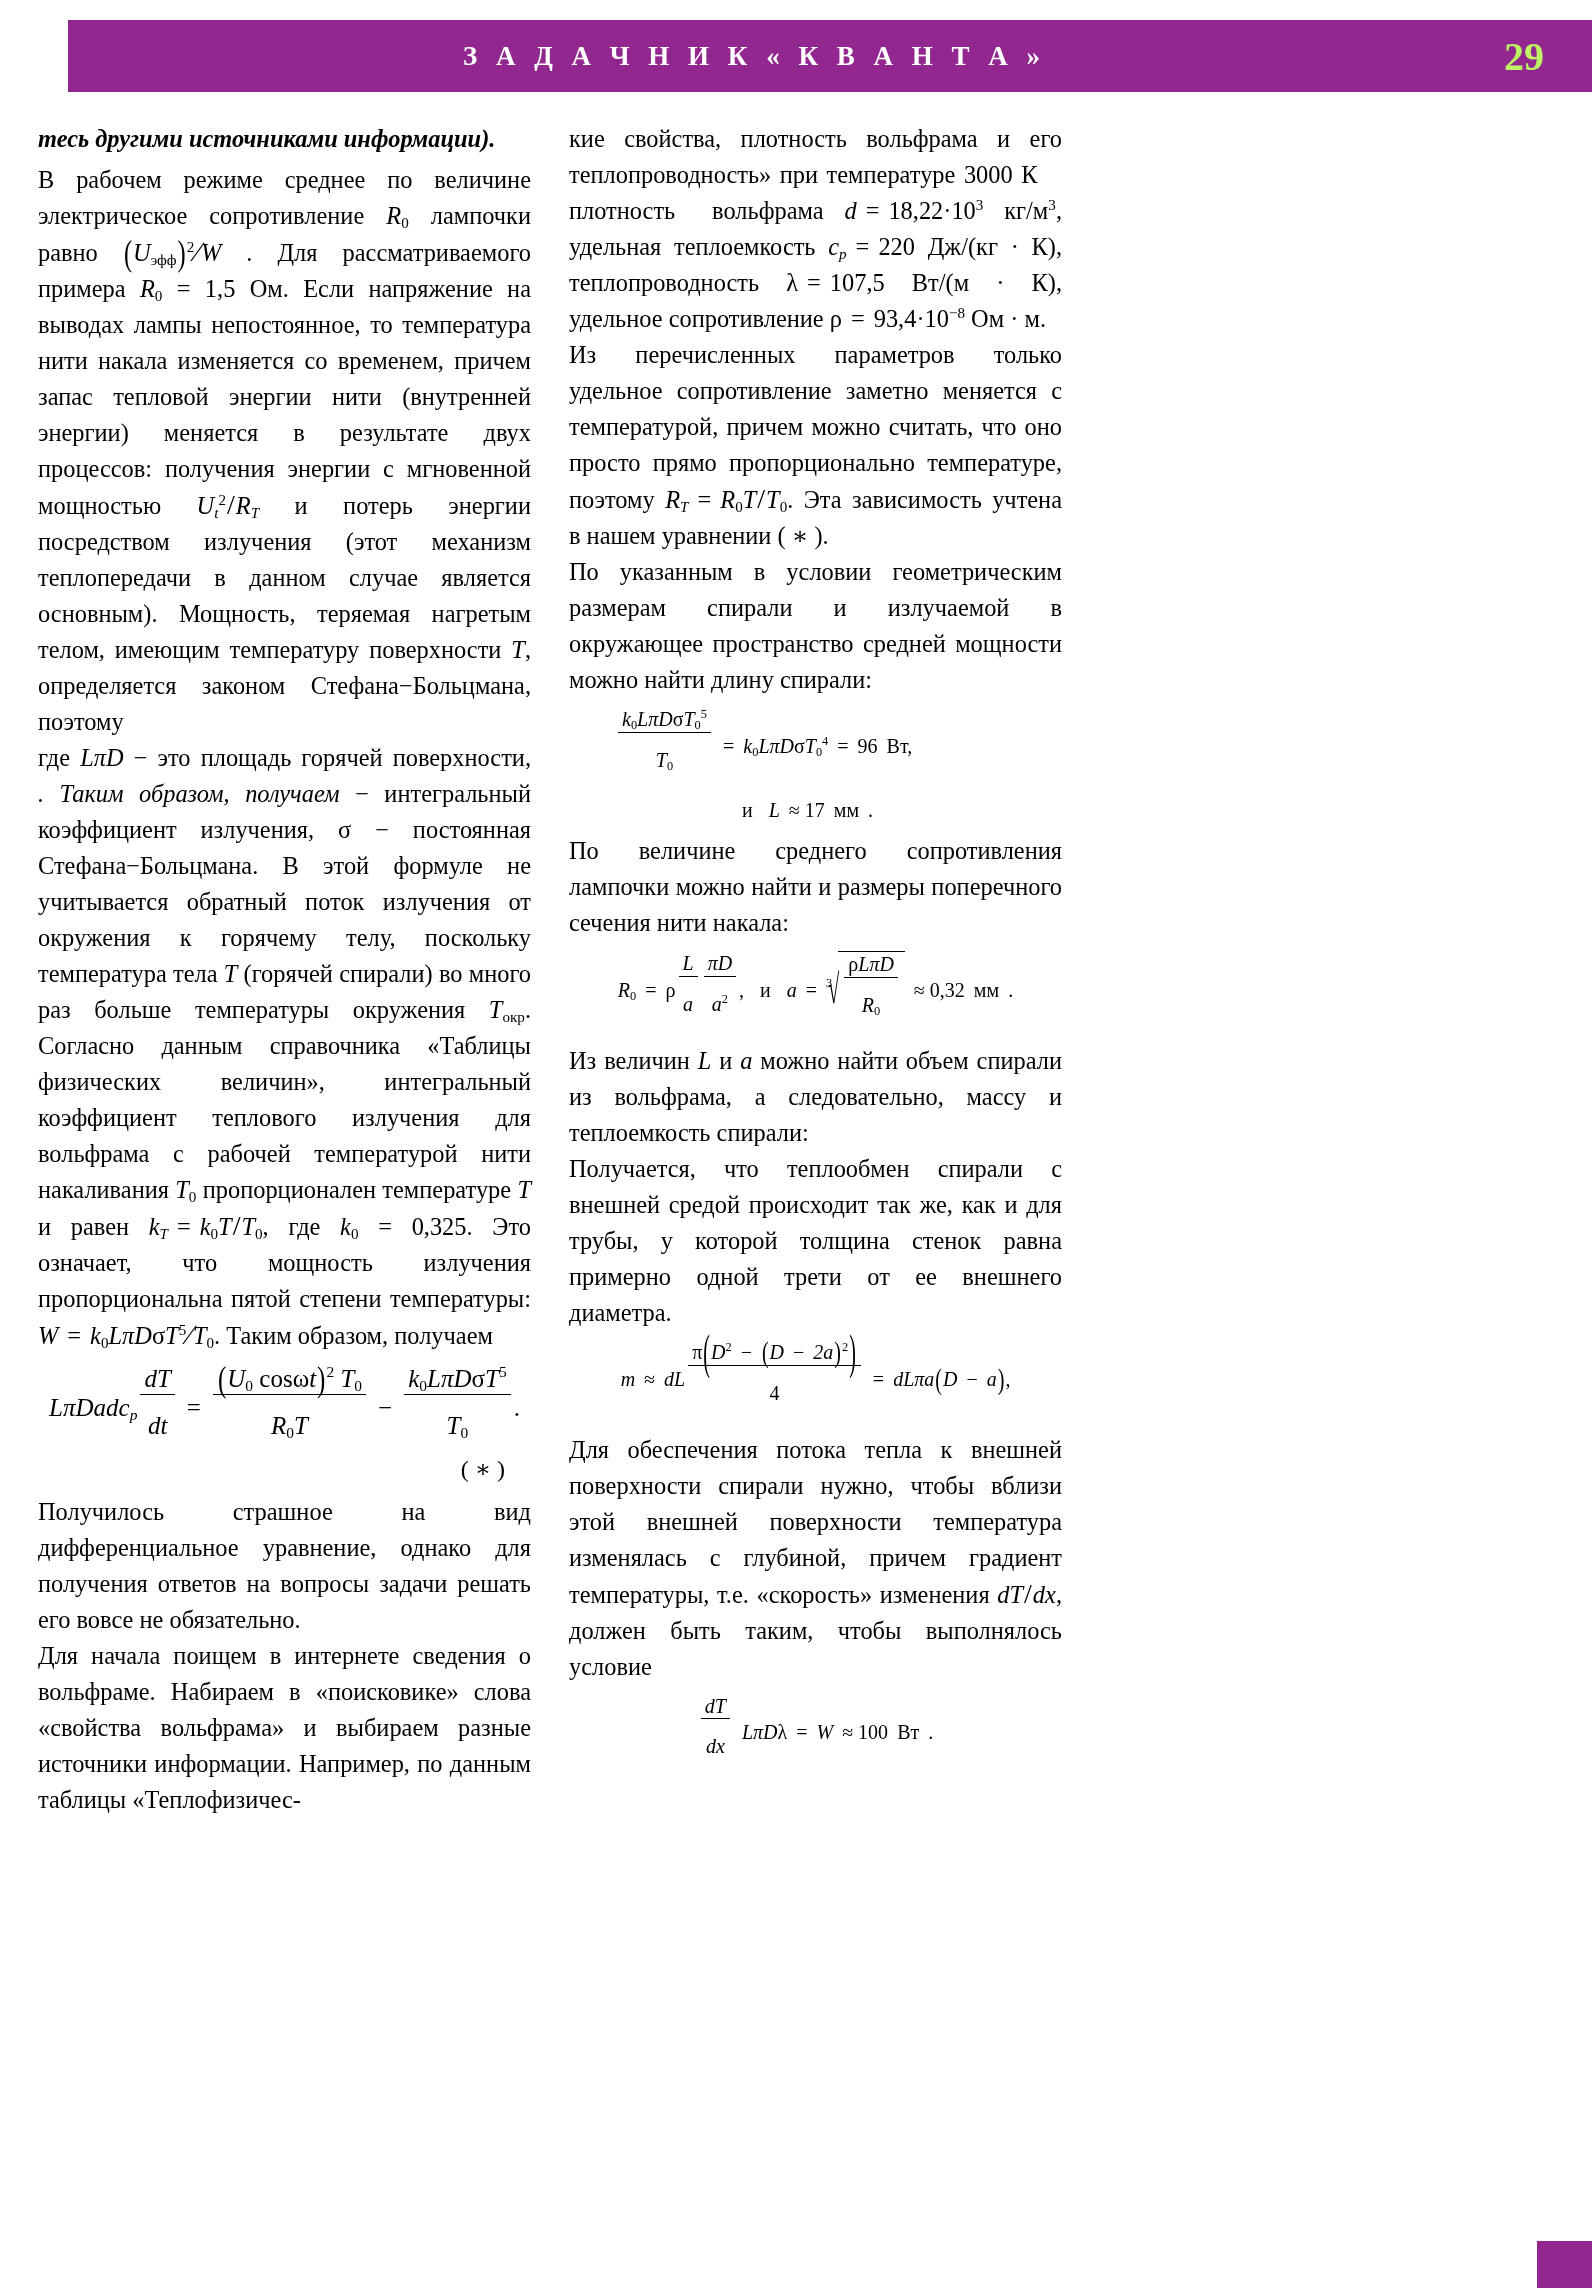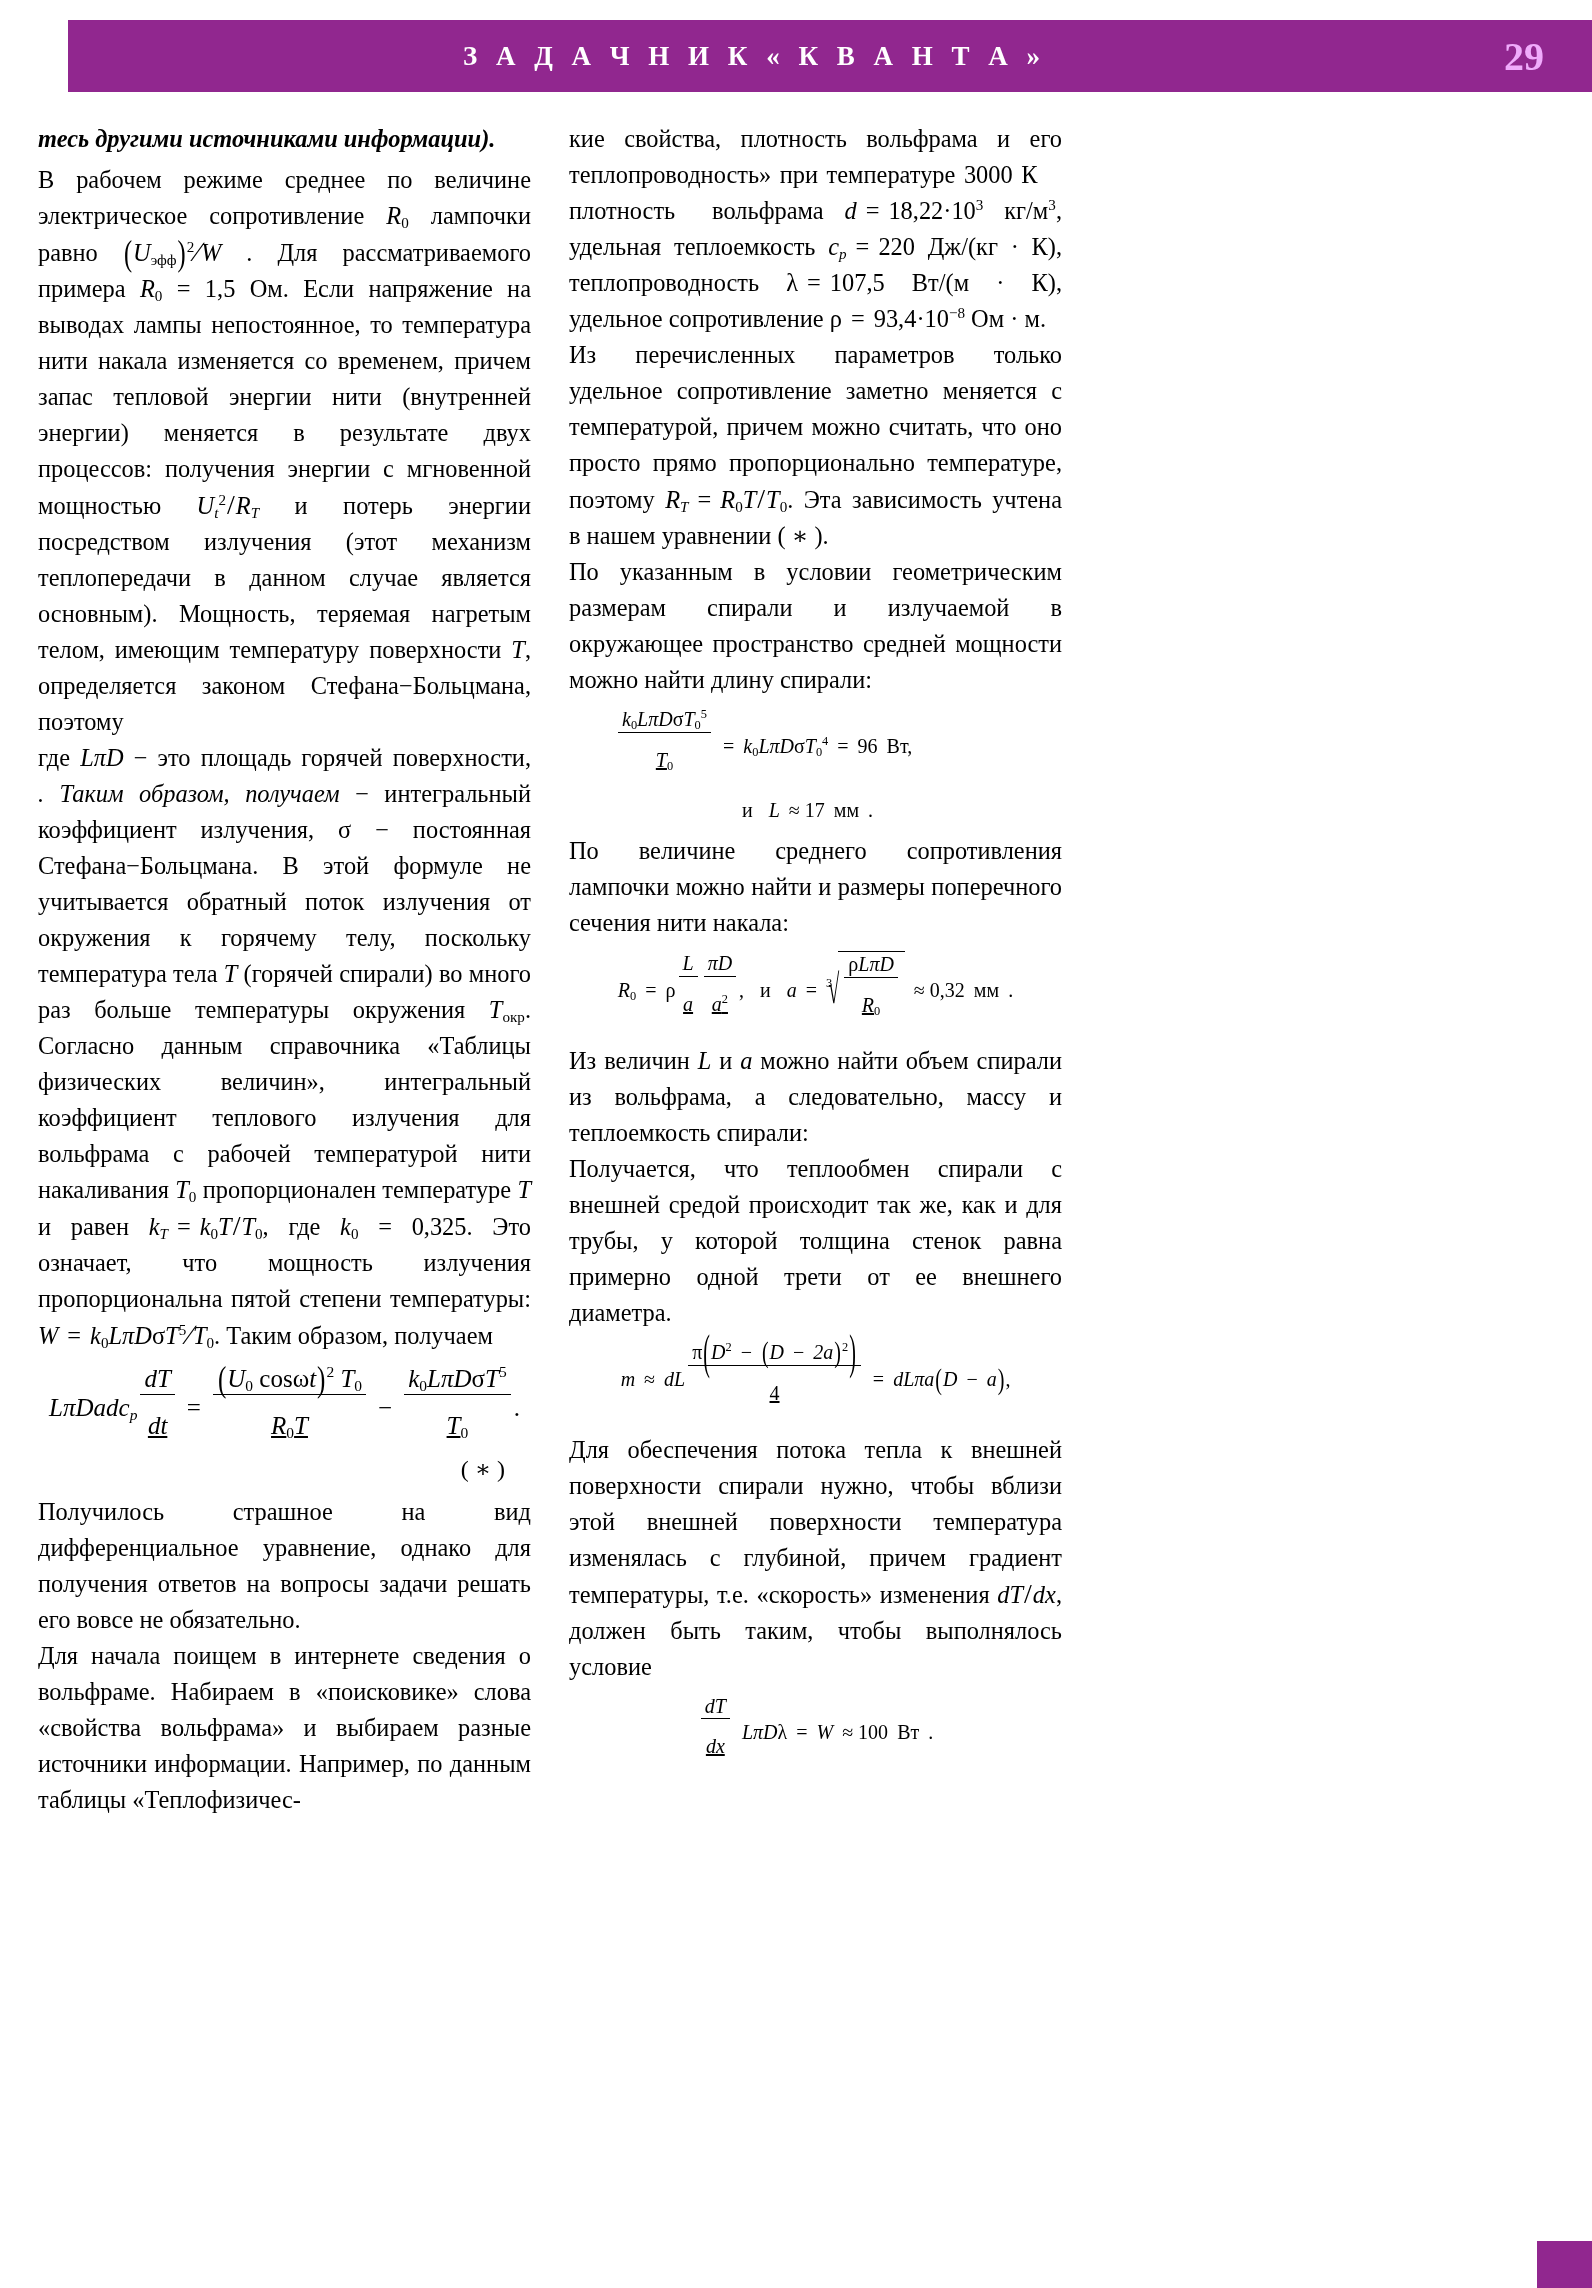--- a/index.html
+++ b/index.html
@@ -38,21 +38,21 @@
     font-weight: bold;
     letter-spacing: 6px;
     font-family: "Liberation Serif", "DejaVu Serif", serif;
   }
   .header-pageno {
     position: absolute;
     right: 48px;
     top: 0;
     height: 72px;
     line-height: 74px;
-    color: #f0abfc;
+    color: #bef264;
     font-size: 40px;
     font-weight: bold;
     font-family: "Liberation Serif", "DejaVu Serif", serif;
   }
 
   
   .corner-mark {
     position: absolute;
     right: 0;
     bottom: 0;
@@ -102,21 +102,21 @@
   sup { vertical-align: 0.62em; }
 
   .frac {
     display: inline-block;
     vertical-align: middle;
     text-align: center;
     margin: 0 3px;
     line-height: 1.18;
   }
   .frac > .num { display: block; padding: 0 4px; border-bottom: 1.4px solid #000; }
-  .frac > .den { display: block; padding: 16px 4px; text-decoration: underline; }
+  .frac > .den { display: block; padding: 16px 4px; }
 
   .slashfrac { white-space: nowrap; }
   .slashfrac .sl { font-style: normal; padding: 0 1px; font-size: 1.15em; }
 
   .display {
     margin: 10px 0 10px 0;
     text-align: center;
     font-size: 20px;
     line-height: 1.25;
   }

